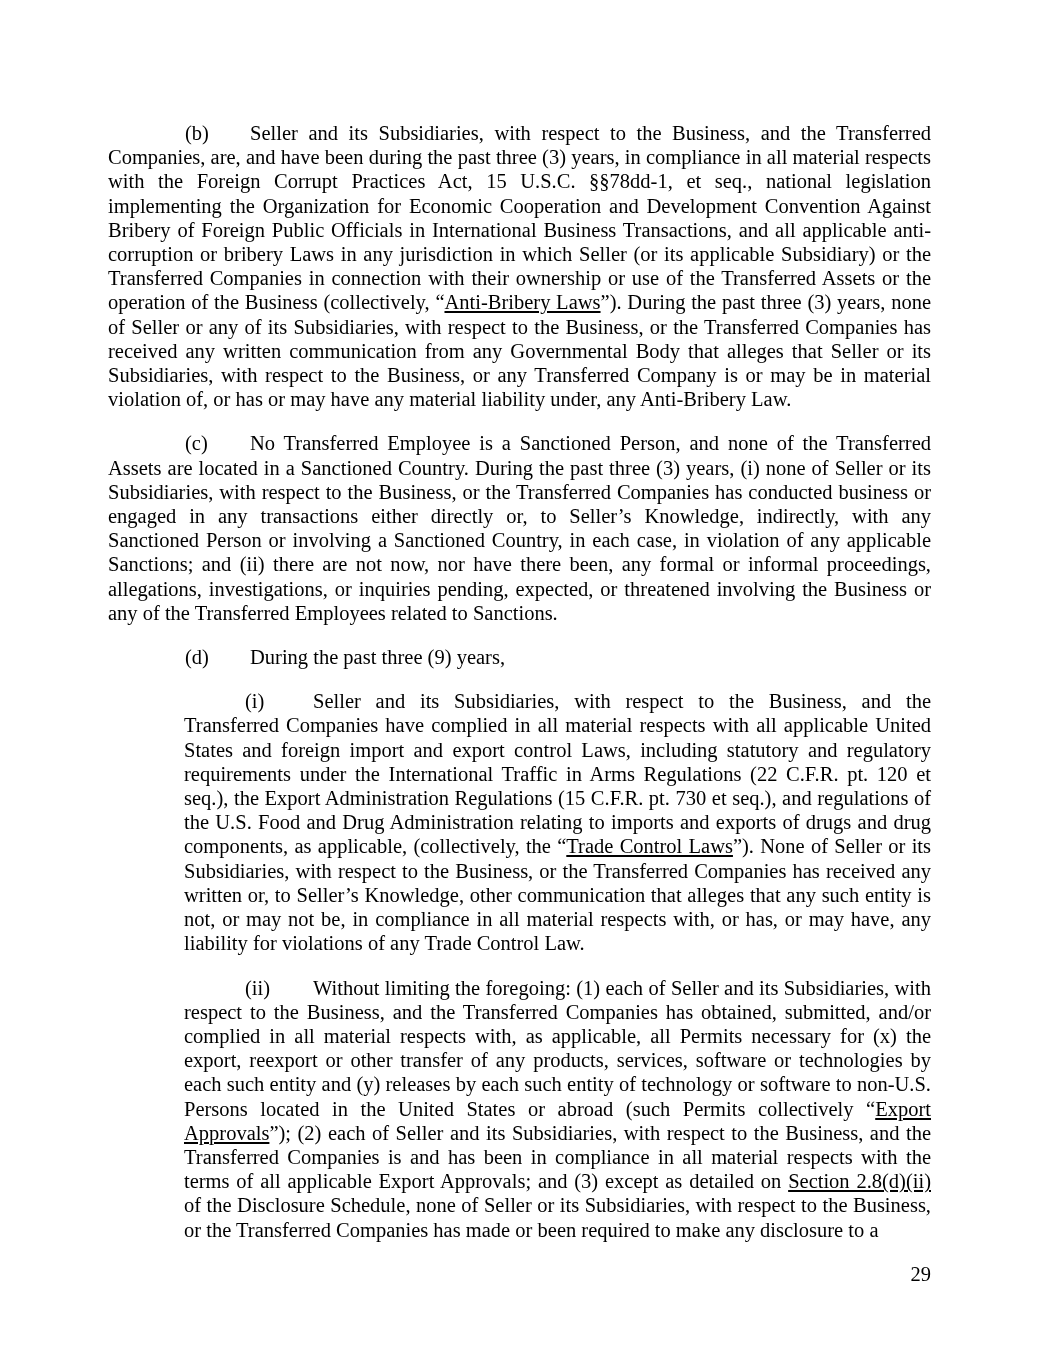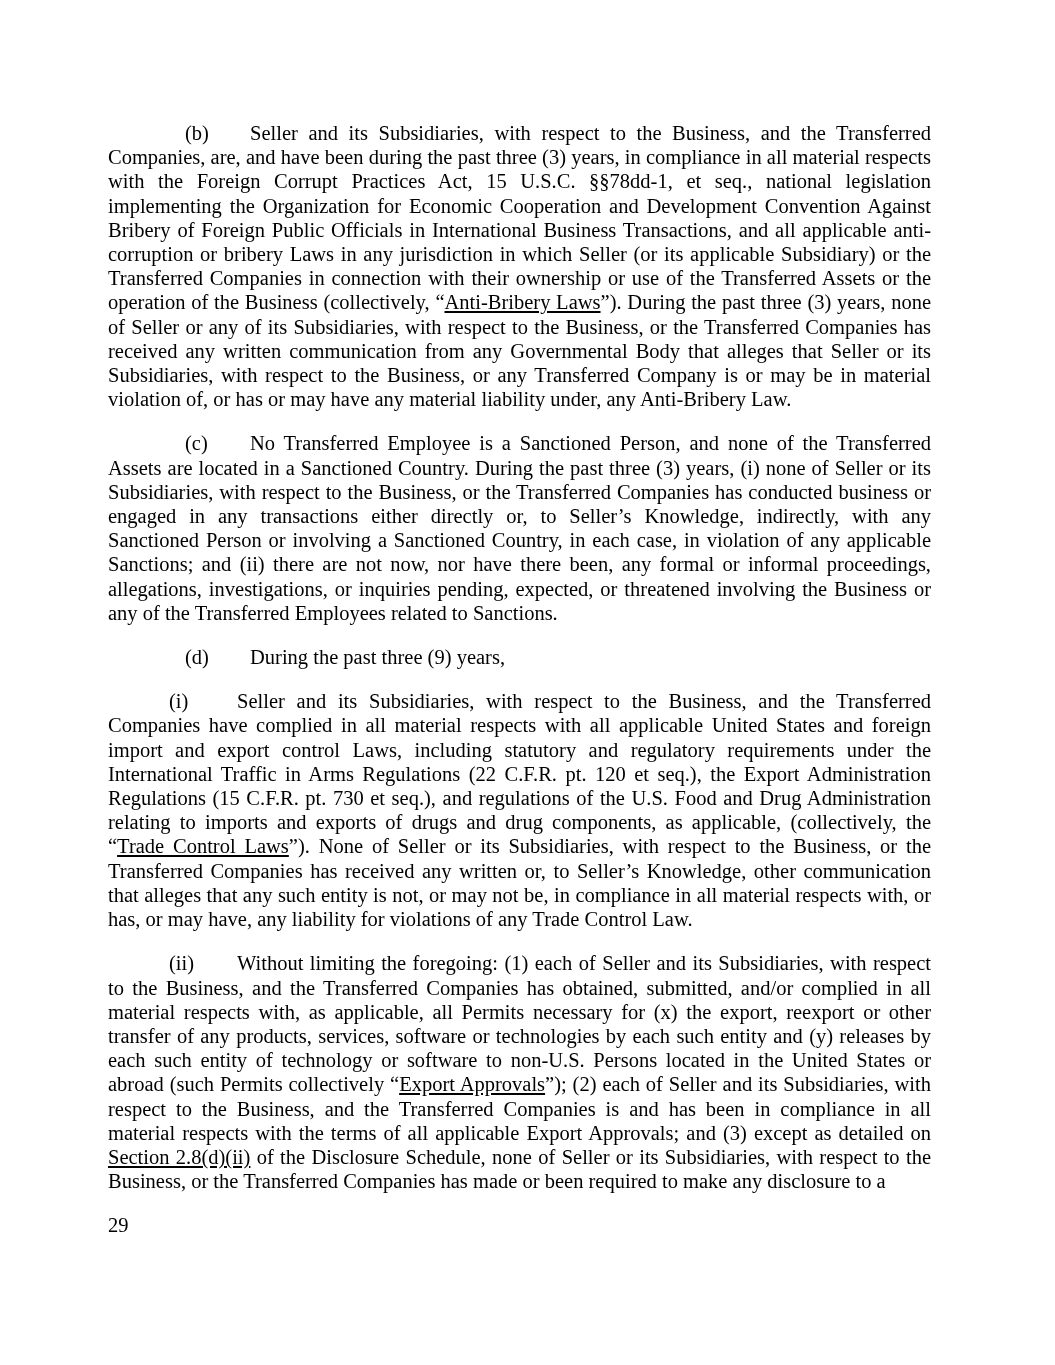--- a/index.html
+++ b/index.html
@@ -23,30 +23,31 @@
     margin: 0 0 20px 0;
     text-align: justify;
     text-indent: 77px;
   }
   .para .para-label {
     display: inline-block;
     width: 65px;
     text-indent: 0;
   }
   .para.level-sub {
+    margin-left: 76px;
     text-indent: 61px;
   }
   .para.level-sub .para-label {
     width: 68px;
   }
   .para-body span.u {
     text-decoration: underline;
   }
   .page-footer {
-    text-align: left;
+    text-align: right;
     margin-top: 3px;
   }
   .page-number {
     display: inline-block;
   }
 </style>
 </head>
 <body>
 
 <main class="page">

